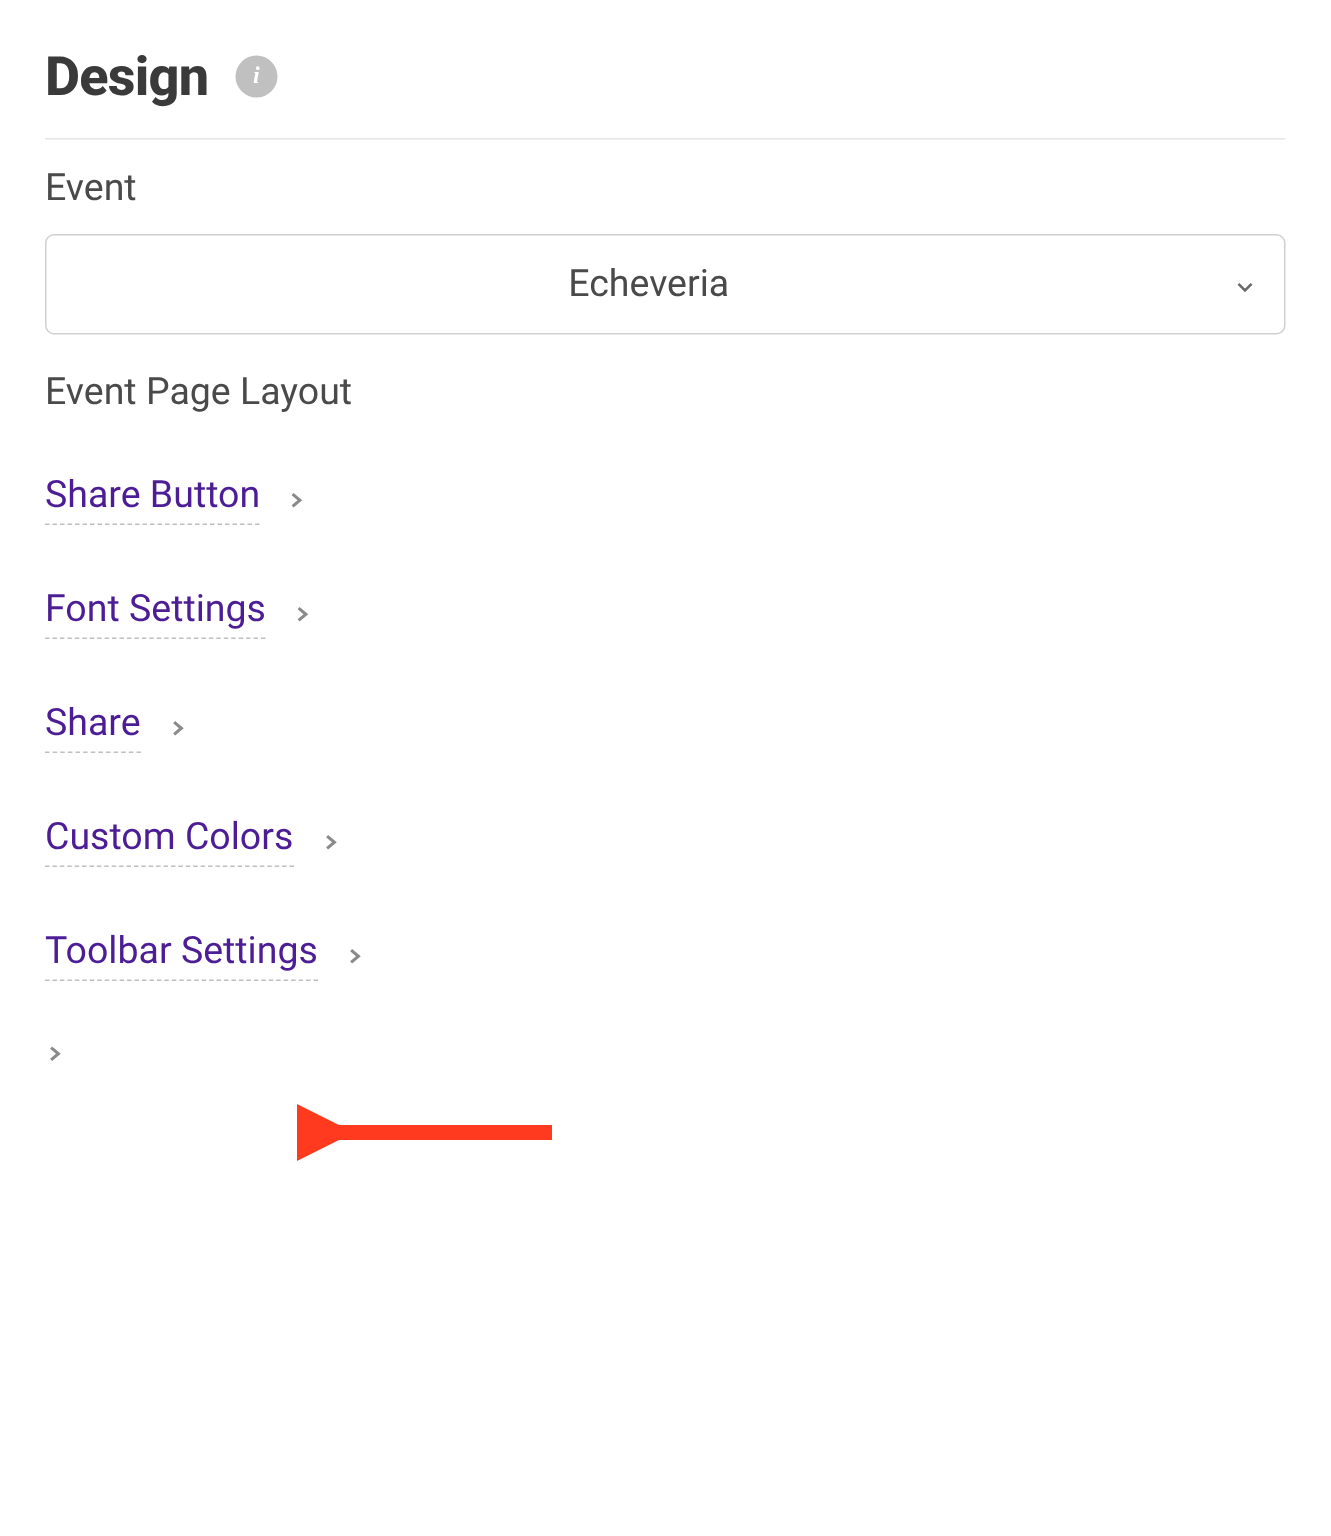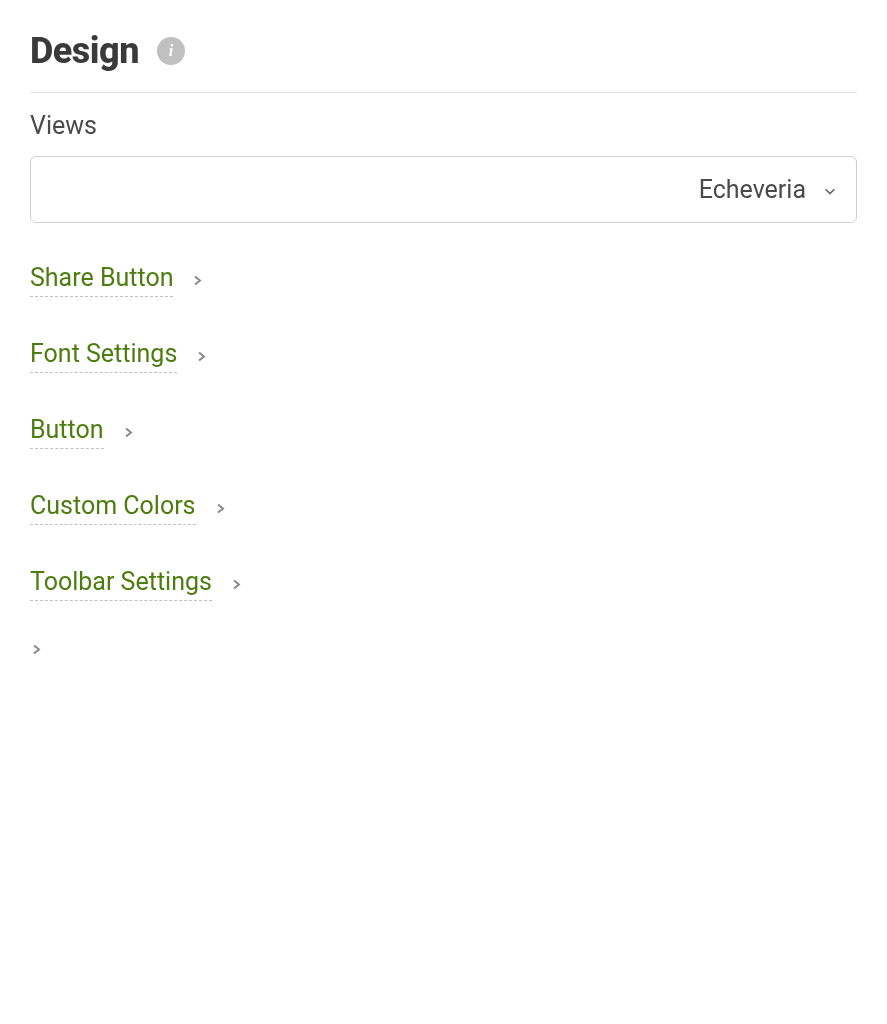--- a/index.html
+++ b/index.html
@@ -59,21 +59,21 @@
       width: 100%;
       border: 1px solid #d0d0d0;
       border-radius: 6px;
       padding: 18px 50px 18px 28px;
       font-size: 25px;
       color: #4a4a4a;
       background: #ffffff;
       cursor: pointer;
       display: flex;
       align-items: center;
-      justify-content: flex-end;
+      justify-content: center;
     }
     .chevron-down {
       position: absolute;
       right: 20px;
       top: 50%;
       transform: translateY(-50%);
       width: 14px;
       height: 14px;
       pointer-events: none;
     }
@@ -89,21 +89,21 @@
     }
     .link-item {
       display: flex;
       align-items: center;
       gap: 18px;
       margin-bottom: 42px;
       cursor: pointer;
     }
     .link-text {
       font-size: 25px;
-      color: #4d7c0f;
+      color: #4c1d95;
       border-bottom: 1px dashed #c0c0c0;
       padding-bottom: 4px;
       font-weight: 400;
     }
     .chevron-right {
       width: 13px;
       height: 13px;
       display: inline-flex;
     }
     .chevron-right svg {
@@ -127,34 +127,35 @@
 <body>
 
 <div class="container">
 
   <div class="section-header">
     <h1 class="section-title">Design</h1>
     <span class="info-icon">i</span>
   </div>
 
   <div class="field-group">
-    <div class="field-label">Views</div>
+    <div class="field-label">Event</div>
     <div class="select-wrapper">
       <div class="select-box">
         <span>Echeveria</span>
       </div>
       <span class="chevron-down">
         <svg viewBox="0 0 16 16">
             <polyline points="3 6 8 11 13 6"></polyline>
           </svg>
       </span>
     </div>
   </div>
 
   <div class="field-group">
+    <div class="field-label">Event Page Layout</div>
   </div>
 
 
   <div class="link-list">
 
     <div class="link-item">
       <span class="link-text">Share Button</span>
       <span class="chevron-right">
         <svg viewBox="0 0 16 16">
             <polyline points="5 3 11 8 5 13"></polyline>
@@ -165,21 +166,21 @@
     <div class="link-item">
       <span class="link-text">Font Settings</span>
       <span class="chevron-right">
         <svg viewBox="0 0 16 16">
             <polyline points="5 3 11 8 5 13"></polyline>
           </svg>
       </span>
     </div>
 
     <div class="link-item">
-      <span class="link-text">Button</span>
+      <span class="link-text">Share</span>
       <span class="chevron-right">
         <svg viewBox="0 0 16 16">
             <polyline points="5 3 11 8 5 13"></polyline>
           </svg>
       </span>
     </div>
 
     <div class="link-item">
       <span class="link-text">Custom Colors</span>
       <span class="chevron-right">

